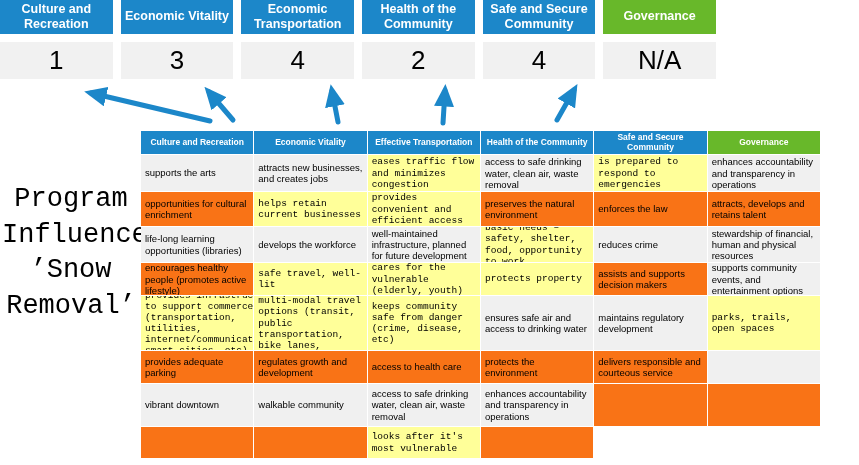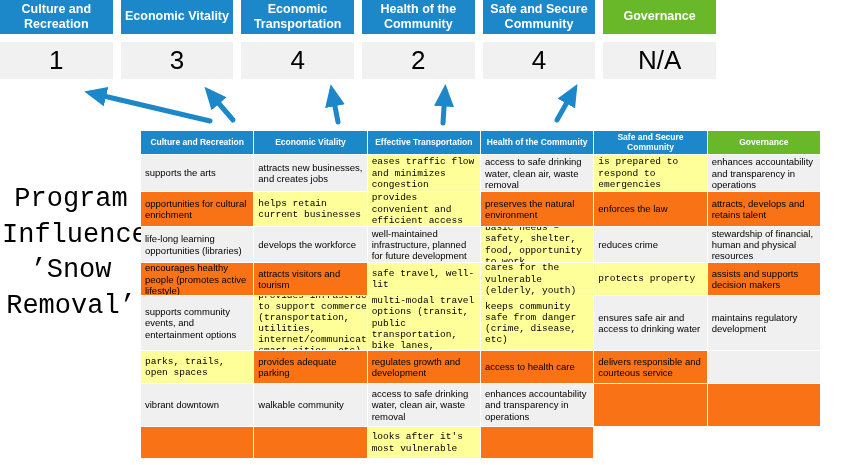--- a/index.html
+++ b/index.html
@@ -113,37 +113,37 @@
   <div class="cell">attracts, develops and retains talent</div>
 
   <div class="cell band">life-long learning opportunities (libraries)</div>
   <div class="cell band">develops the workforce</div>
   <div class="cell band">well-maintained infrastructure, planned for future development</div>
   <div class="cell band hl">basic needs – safety, shelter, food, opportunity to work</div>
   <div class="cell band">reduces crime</div>
   <div class="cell band">stewardship of financial, human and physical resources</div>
 
   <div class="cell">encourages healthy people (promotes active lifestyle)</div>
-  <div class="cell">attracts visitors and tourism</div>
   <div class="cell hl">safe travel, well-lit</div>
   <div class="cell hl">cares for the vulnerable (elderly, youth)</div>
   <div class="cell hl">protects property</div>
   <div class="cell">assists and supports decision makers</div>
 
   <div class="cell band">supports community events, and entertainment options</div>
   <div class="cell band hl">provides infrastructure to support commerce (transportation, utilities, internet/communications, smart cities, etc)</div>
   <div class="cell band hl">provides access to multi-modal travel options (transit, public transportation, bike lanes, trails)</div>
   <div class="cell band hl">keeps community safe from danger (crime, disease, etc)</div>
   <div class="cell band">ensures safe air and access to drinking water</div>
   <div class="cell band">maintains regulatory development</div>
 
   <div class="cell hl">parks, trails, open spaces</div>
   <div class="cell">provides adequate parking</div>
   <div class="cell">regulates growth and development</div>
   <div class="cell">access to health care</div>
+  <div class="cell">protects the environment</div>
   <div class="cell">delivers responsible and courteous service</div>
 
   <div class="cell band"></div>
   <div class="cell band">vibrant downtown</div>
   <div class="cell band">walkable community</div>
   <div class="cell band">access to safe drinking water, clean air, waste removal</div>
   <div class="cell band">enhances accountability and transparency in operations</div>
 
   <div class="cell"></div>
   <div class="cell"></div>

